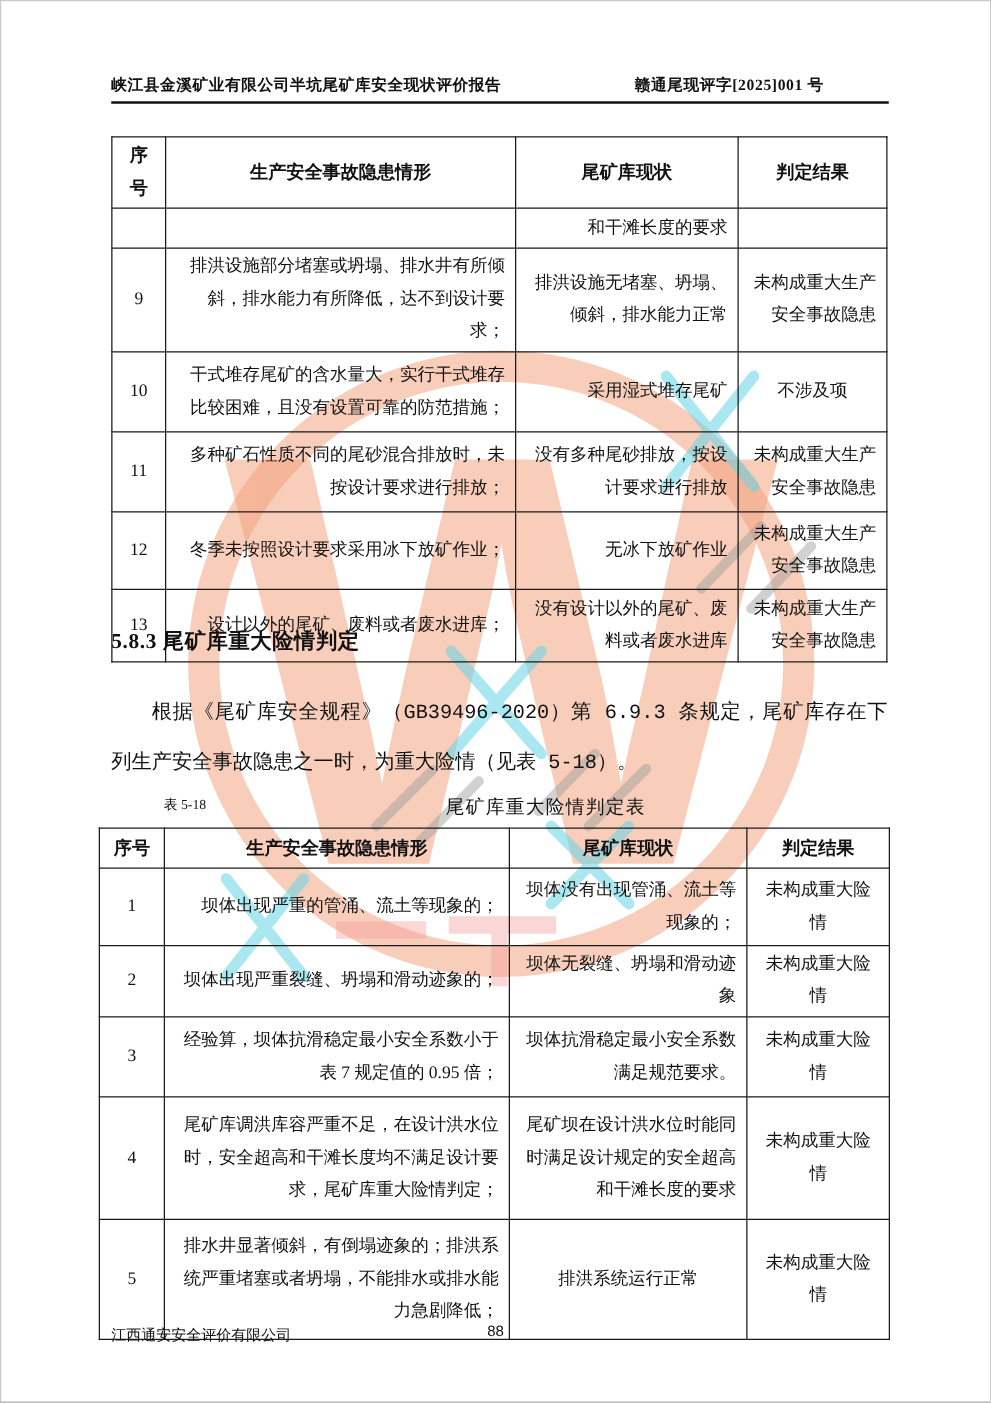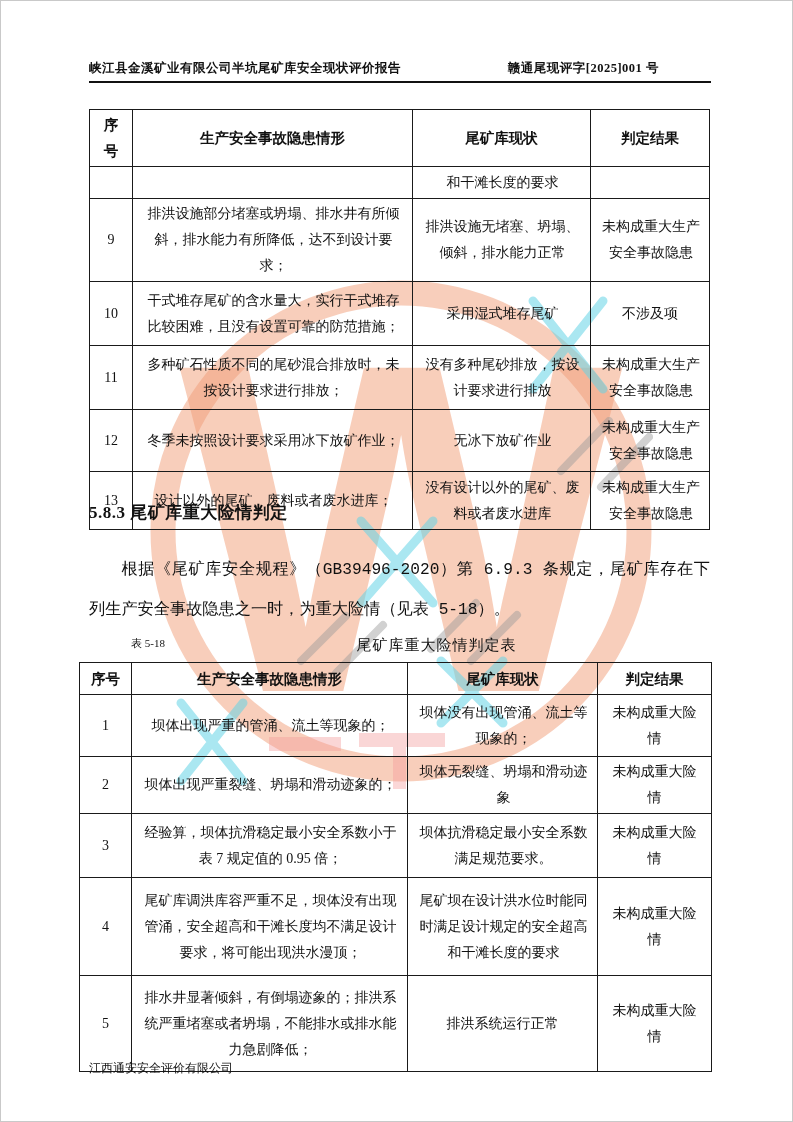--- a/index.html
+++ b/index.html
@@ -16,21 +16,21 @@
   .hdr-left{top:46px;left:88px;font-size:12.5px;font-weight:bold;letter-spacing:.5px;}
   .hdr-right{top:46px;right:133px;font-size:12.5px;font-weight:bold;letter-spacing:.5px;}
   .hdr-rule{top:67px;left:88px;width:622px;height:2px;background:#111;}
 
   table{border-collapse:collapse;table-layout:fixed;background:transparent;}
   td,th{border:1px solid #1a1a1a;font-size:14px;line-height:26px;
         padding:2px 8px;vertical-align:middle;word-break:break-all;
         font-weight:normal;box-sizing:border-box;}
   th{font-weight:bold;text-align:center;font-size:14.5px;}
   td.c{text-align:center;}
-  td.l{text-align:center;padding-left:10px;}
+  td.l{text-align:right;padding-left:10px;}
 
   .t1{top:95px;left:88px;width:620px;}
   .t2{top:648px;left:78px;width:632px;}
 
   .sec-heading{top:487px;left:88px;font-size:17px;font-weight:bold;letter-spacing:.5px;}
   .para{top:536px;left:88px;width:621px;font-size:16.2px;line-height:40px;
         text-align:justify;text-indent:2em;font-family:Liberation Mono, monospace;}
   .cap-label{top:622px;left:130px;font-size:11px;}
   .cap-title{top:622px;left:calc(50% + 40px);transform:translateX(-50%);font-size:15px;letter-spacing:1px;}
 
@@ -162,29 +162,30 @@
         <td class="c">未构成重大险情</td>
       </tr>
       <tr style="height:64px">
         <td class="c">3</td>
         <td class="l">经验算，坝体抗滑稳定最小安全系数小于表 7 规定值的 0.95 倍；</td>
         <td class="l">坝体抗滑稳定最小安全系数满足规范要求。</td>
         <td class="c">未构成重大险情</td>
       </tr>
       <tr style="height:98px">
         <td class="c">4</td>
-        <td class="l">尾矿库调洪库容严重不足，坝体没有出现管涌，安全超高和干滩长度均不满足设计要求，将可能出现洪水漫顶；</td>
+        <td class="l">尾矿库调洪库容严重不足，在设计洪水位时，安全超高和干滩长度均不满足设计要求，尾矿库重大险情判定；</td>
         <td class="l">尾矿坝在设计洪水位时能同时满足设计规定的安全超高和干滩长度的要求</td>
         <td class="c">未构成重大险情</td>
       </tr>
       <tr style="height:96px">
         <td class="c">5</td>
         <td class="l">排水井显著倾斜，有倒塌迹象的；排洪系统严重堵塞或者坍塌，不能排水或排水能力急剧降低；</td>
         <td class="c">排洪系统运行正常</td>
         <td class="c">未构成重大险情</td>
       </tr>
     </tbody>
       </table>
 
     <div class="abs ftr-company">江西通安安全评价有限公司</div>
+    <div class="abs ftr-page">88</div>
 
   </div>
 </div>
 
 </body></html>

